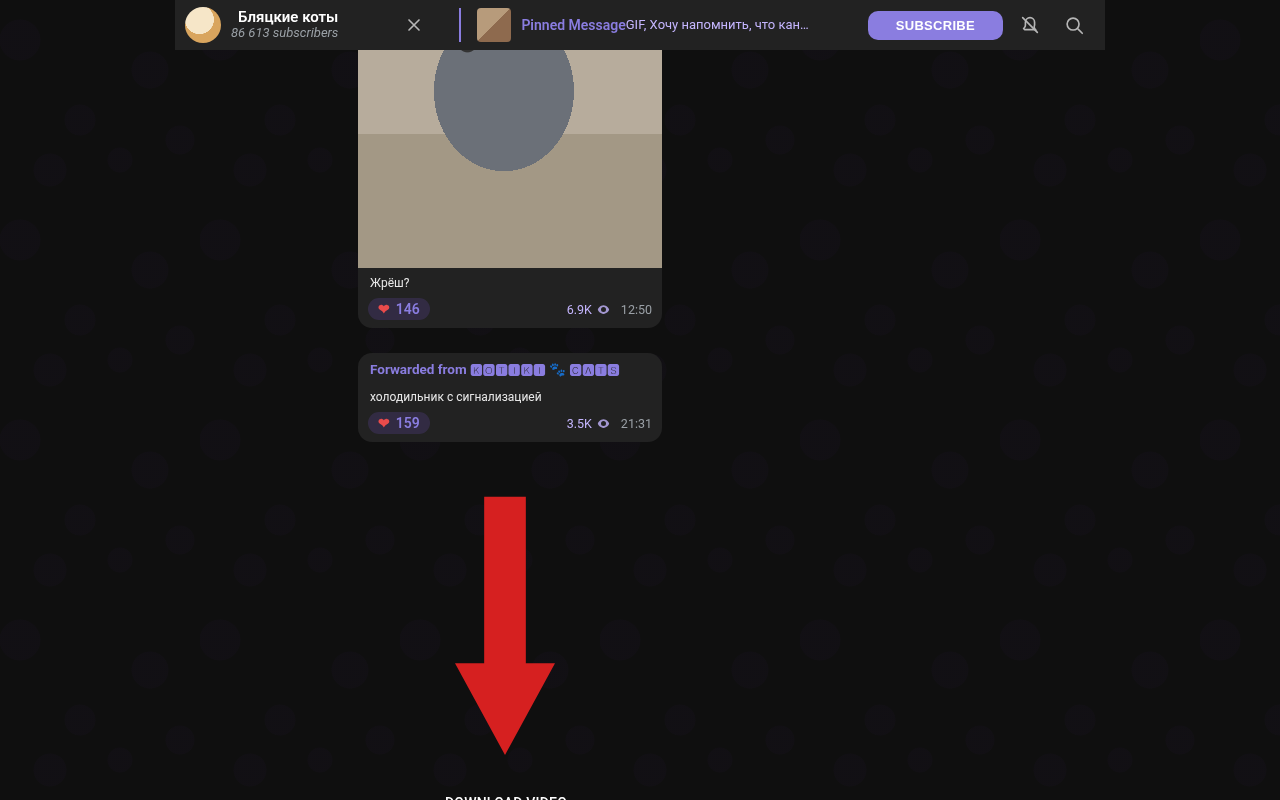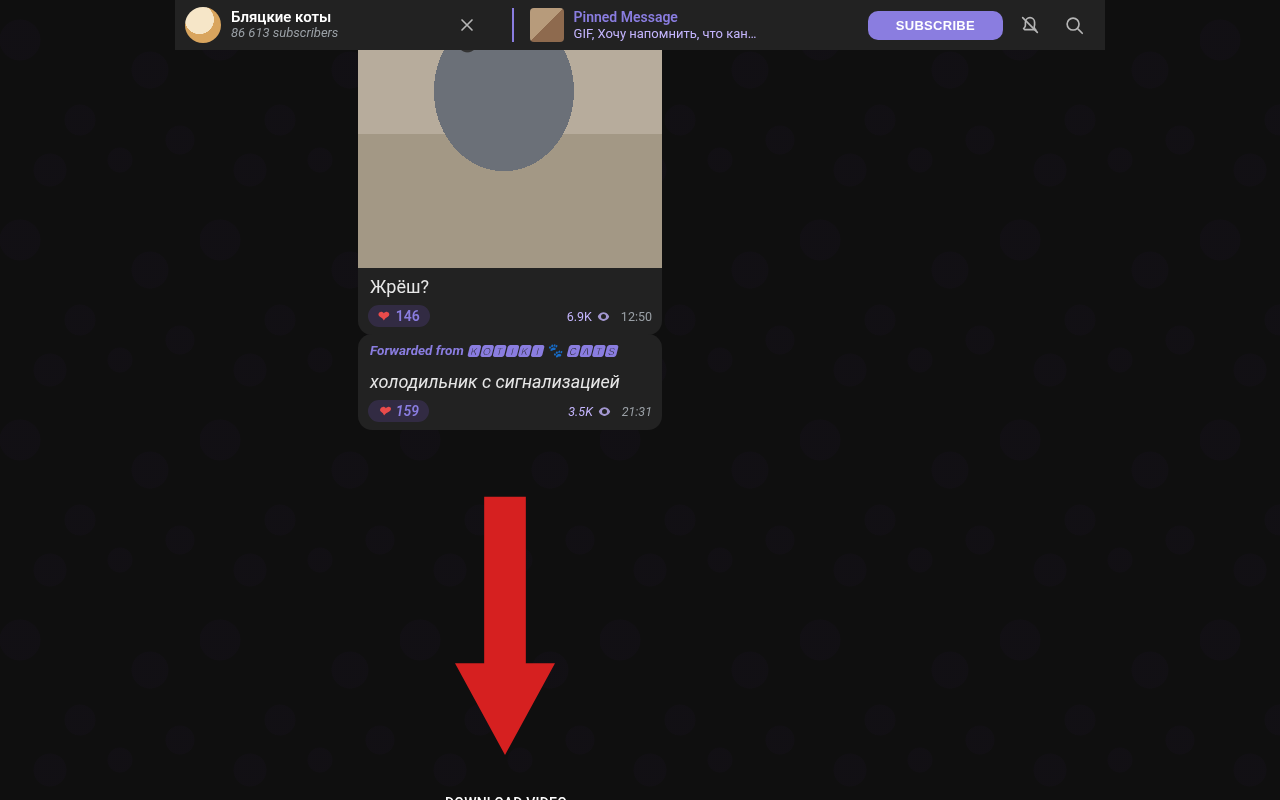--- a/index.html
+++ b/index.html
@@ -35,51 +35,51 @@
     background: #222222;
     display: flex; align-items: center;
     padding: 0 14px 0 10px;
     gap: 10px;
   }
   .avatar {
     width: 36px; height: 36px; border-radius: 50%;
     background: radial-gradient(circle at 40% 35%, #f6e6c8 0 45%, #d9a55e 46% 100%);
     flex: 0 0 auto;
   }
-  .chan-title { display: flex; flex-direction: column; line-height: 1.15; }
+  .chan-title { display: flex; flex-direction: column; line-height: 1.15; align-items: flex-end; }
   .chan-name { font-weight: 600; font-size: 15px; color: #fff; }
   .chan-sub  { font-size: 13px; color: #9aa0a6; font-style: italic; }
   .close-x {
     margin-left: auto; width: 34px; height: 34px; display:flex;align-items:center;justify-content:center;
     color:#b6b6b6; cursor:pointer; border-radius:50%;
   }
   .close-x svg{width:20px;height:20px}
   .pin-sep { width:2px; height:34px; background:#8a7de0; margin-left:18px; }
   .pin-thumb{
     width:34px;height:34px;border-radius:4px;flex:0 0 auto;
     background:linear-gradient(135deg,#b79b7b 0 50%,#8e6a4e 50% 100%);
     margin-left:6px;
   }
-  .pin-text{display:flex;flex-direction:column;line-height:1.2;min-width:0;}
+  .pin-text{display:flex;flex-direction:row;line-height:1.2;min-width:0;}
   .pin-label{color:#8a7de0;font-size:14px;font-weight:600}
   .pin-preview{color:#c4b5fd;font-size:13px;white-space:nowrap;overflow:hidden;text-overflow:ellipsis;max-width:190px}
   .sub-btn{
     margin-left:auto; background:#8a7de0;color:#fff;border:none;border-radius:10px;
     padding:7px 28px;font-size:13px;font-weight:700;letter-spacing:.3px;cursor:pointer;
   }
   .hicon{width:34px;height:34px;display:flex;align-items:center;justify-content:center;color:#b6b6b6;cursor:pointer;border-radius:50%}
   .hicon svg{width:22px;height:22px}
 
   
   .msgs{
     position:absolute; top:50px; left:0; width:930px; height:750px;
     overflow:hidden;
   }
   .msg{ position:absolute; width:304px; background:#222222; border-radius:14px; color:#e7e7e7; }
-  .msg .caption{padding:8px 12px 4px;font-size:18px}
+  .msg .caption{padding:8px 12px 4px;font-size:12px}
   .meta-row{display:flex;align-items:center;gap:10px;padding:4px 10px 8px}
   .react{
     display:inline-flex;align-items:center;gap:6px;background:rgba(128,90,220,.18);
     border-radius:14px;padding:3px 10px;color:#8a7de0;font-size:14px;font-weight:600;cursor:pointer
   }
   .react .heart{color:#e94b4b}
   .viewcount{margin-left:auto;color:#c4b5fd;font-size:12.5px;display:flex;align-items:center;gap:4px}
   .eye{width:15px;height:15px;opacity:.8}
   .time{color:#9aa0a6;font-size:12.5px}
   .photo1{
@@ -168,21 +168,21 @@
           <span class="viewcount">
             <span>6.9K</span>
             <svg class="eye" viewBox="0 0 24 24">
                 <path fill="currentColor" d="M12 5c5 0 9 5 9 7s-4 7-9 7-9-5-9-7 4-7 9-7zm0 3a4 4 0 100 8 4 4 0 000-8z"></path>
               </svg>
           </span>
           <span class="time">12:50</span>
         </div>
       </div>
 
-      <div class="msg" style="left:183px; top:284px;font-style:italic;">
+      <div class="msg" style="left:183px; top:303px;">
         <div class="fwd">
           <span>Forwarded from</span>
           <span style="color:#8a7de0">🅺🅾🆃🅸🅺🅸 🐾 🅲🅰🆃🆂</span>
         </div>
         <div class="caption">холодильник с сигнализацией</div>
         <div class="meta-row">
           <span class="react">
             <span class="heart">❤</span>
             <span>159</span>
           </span>

